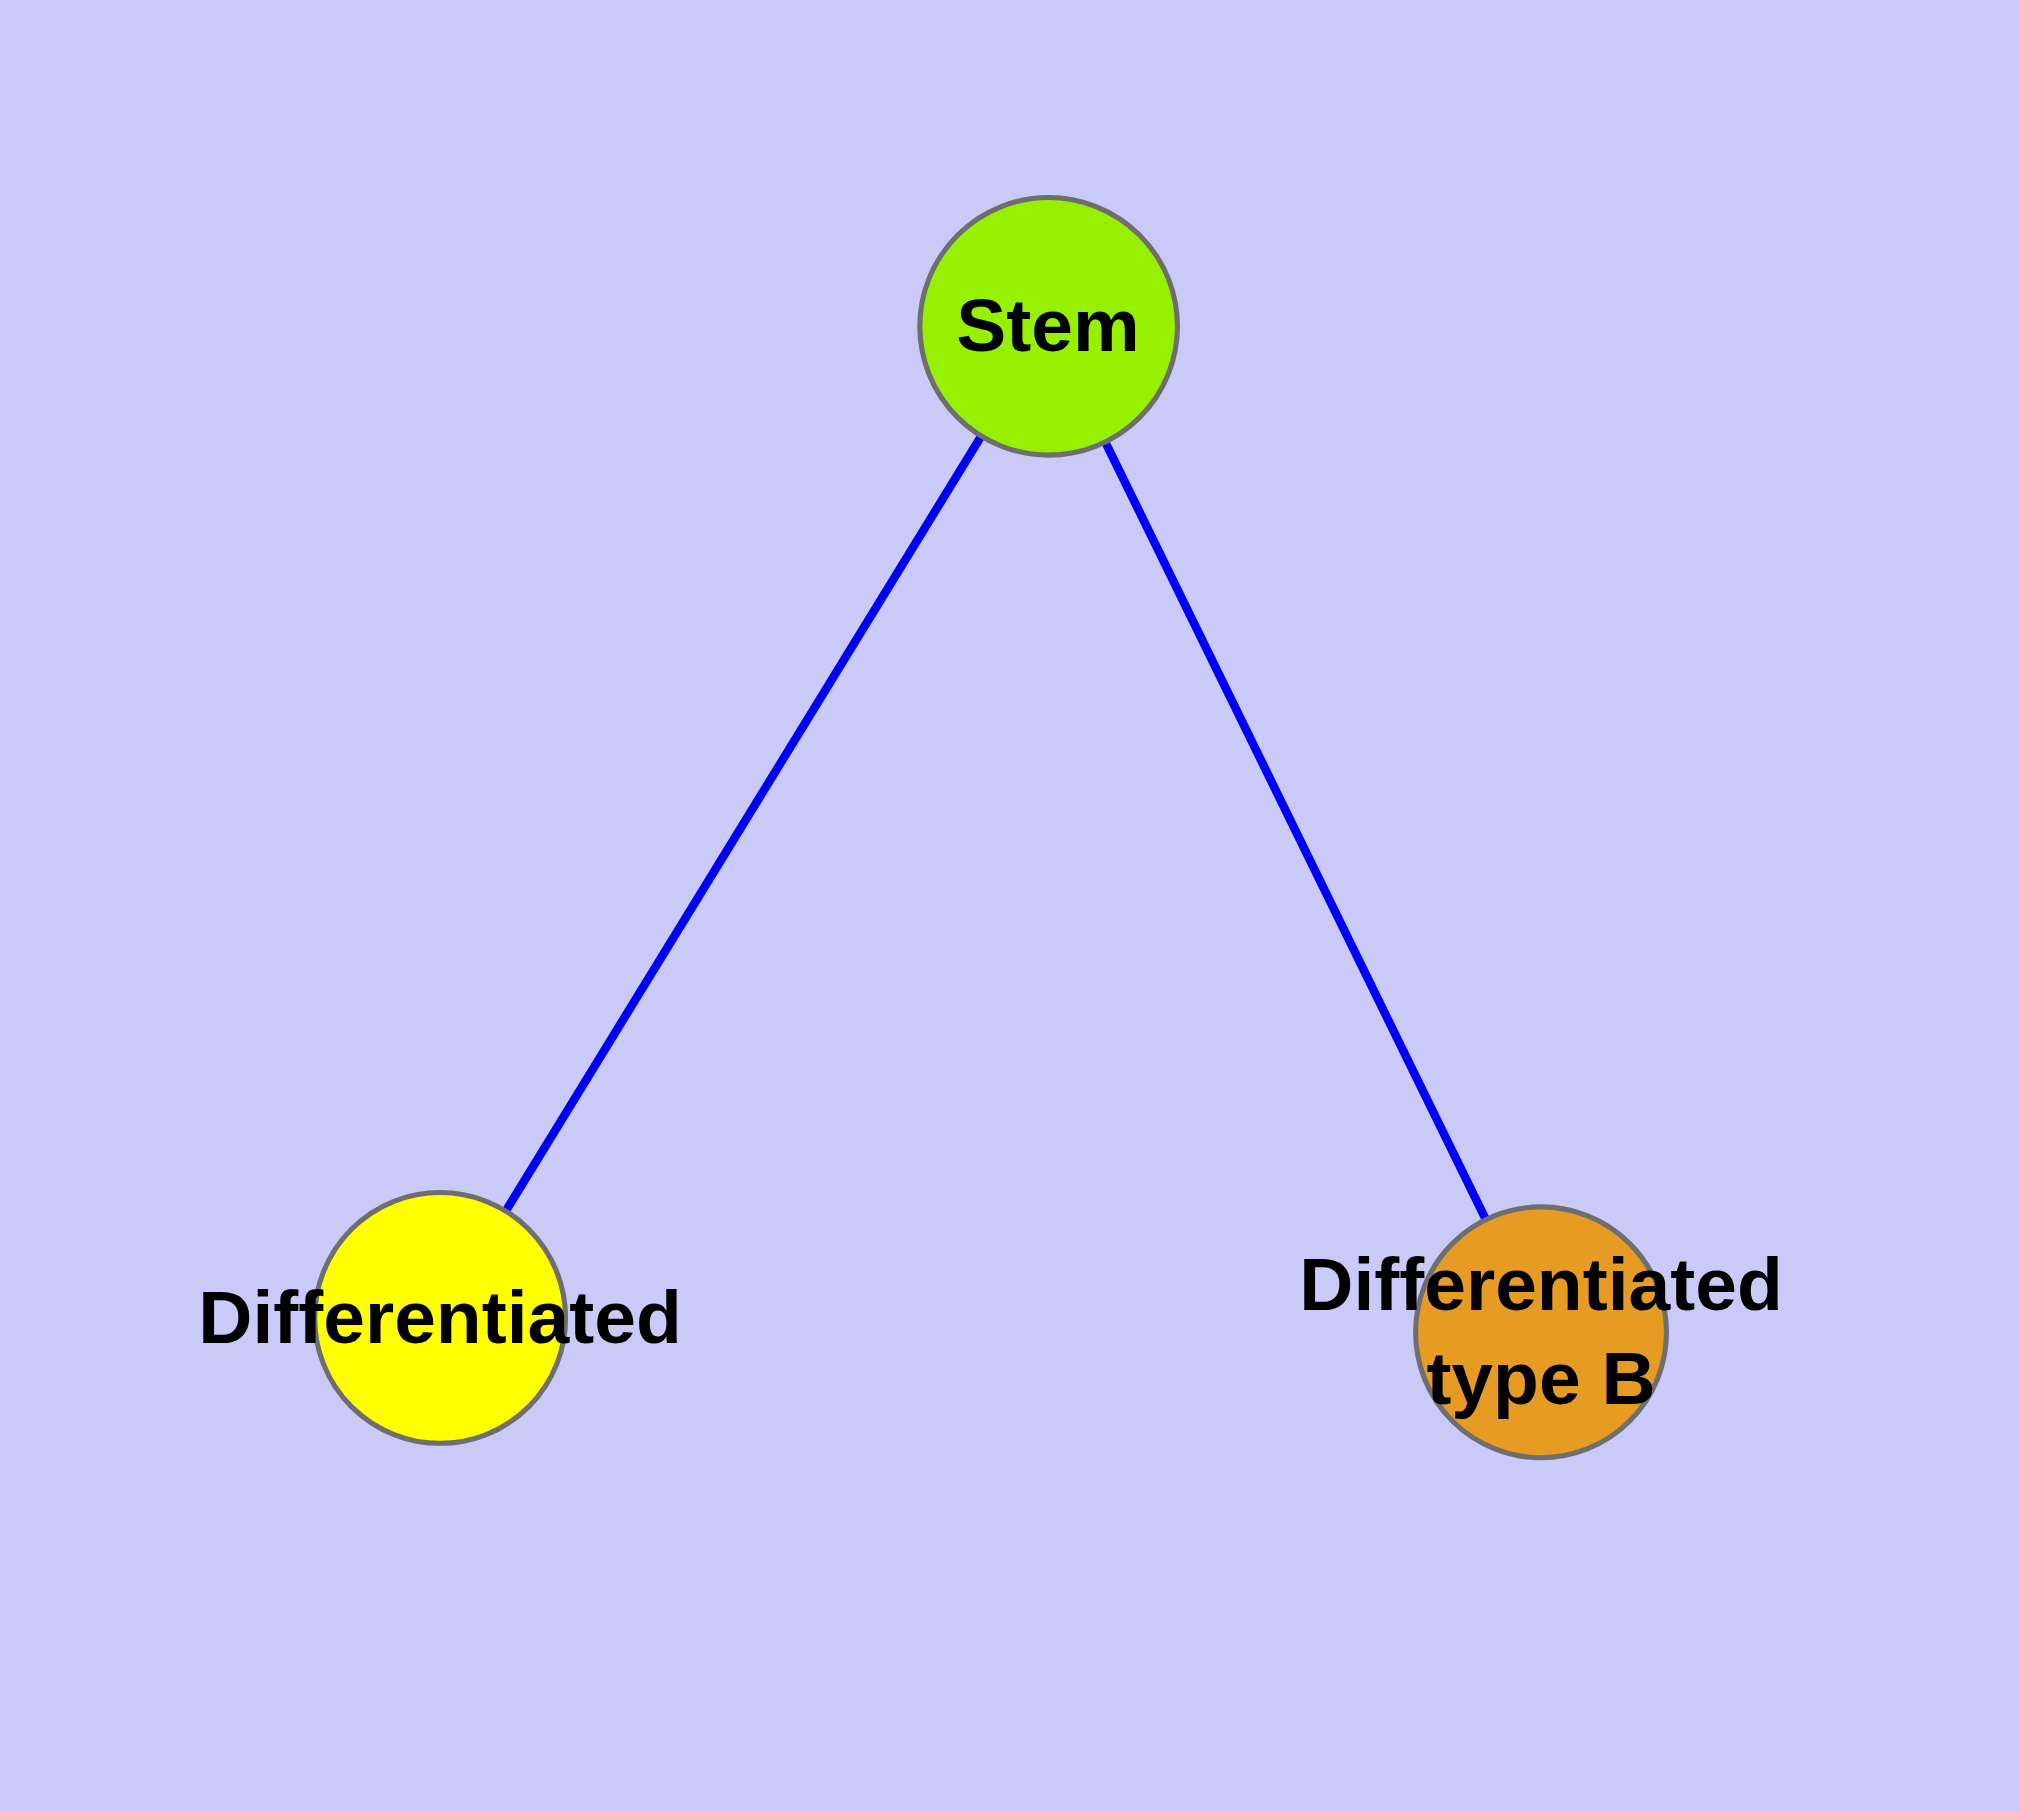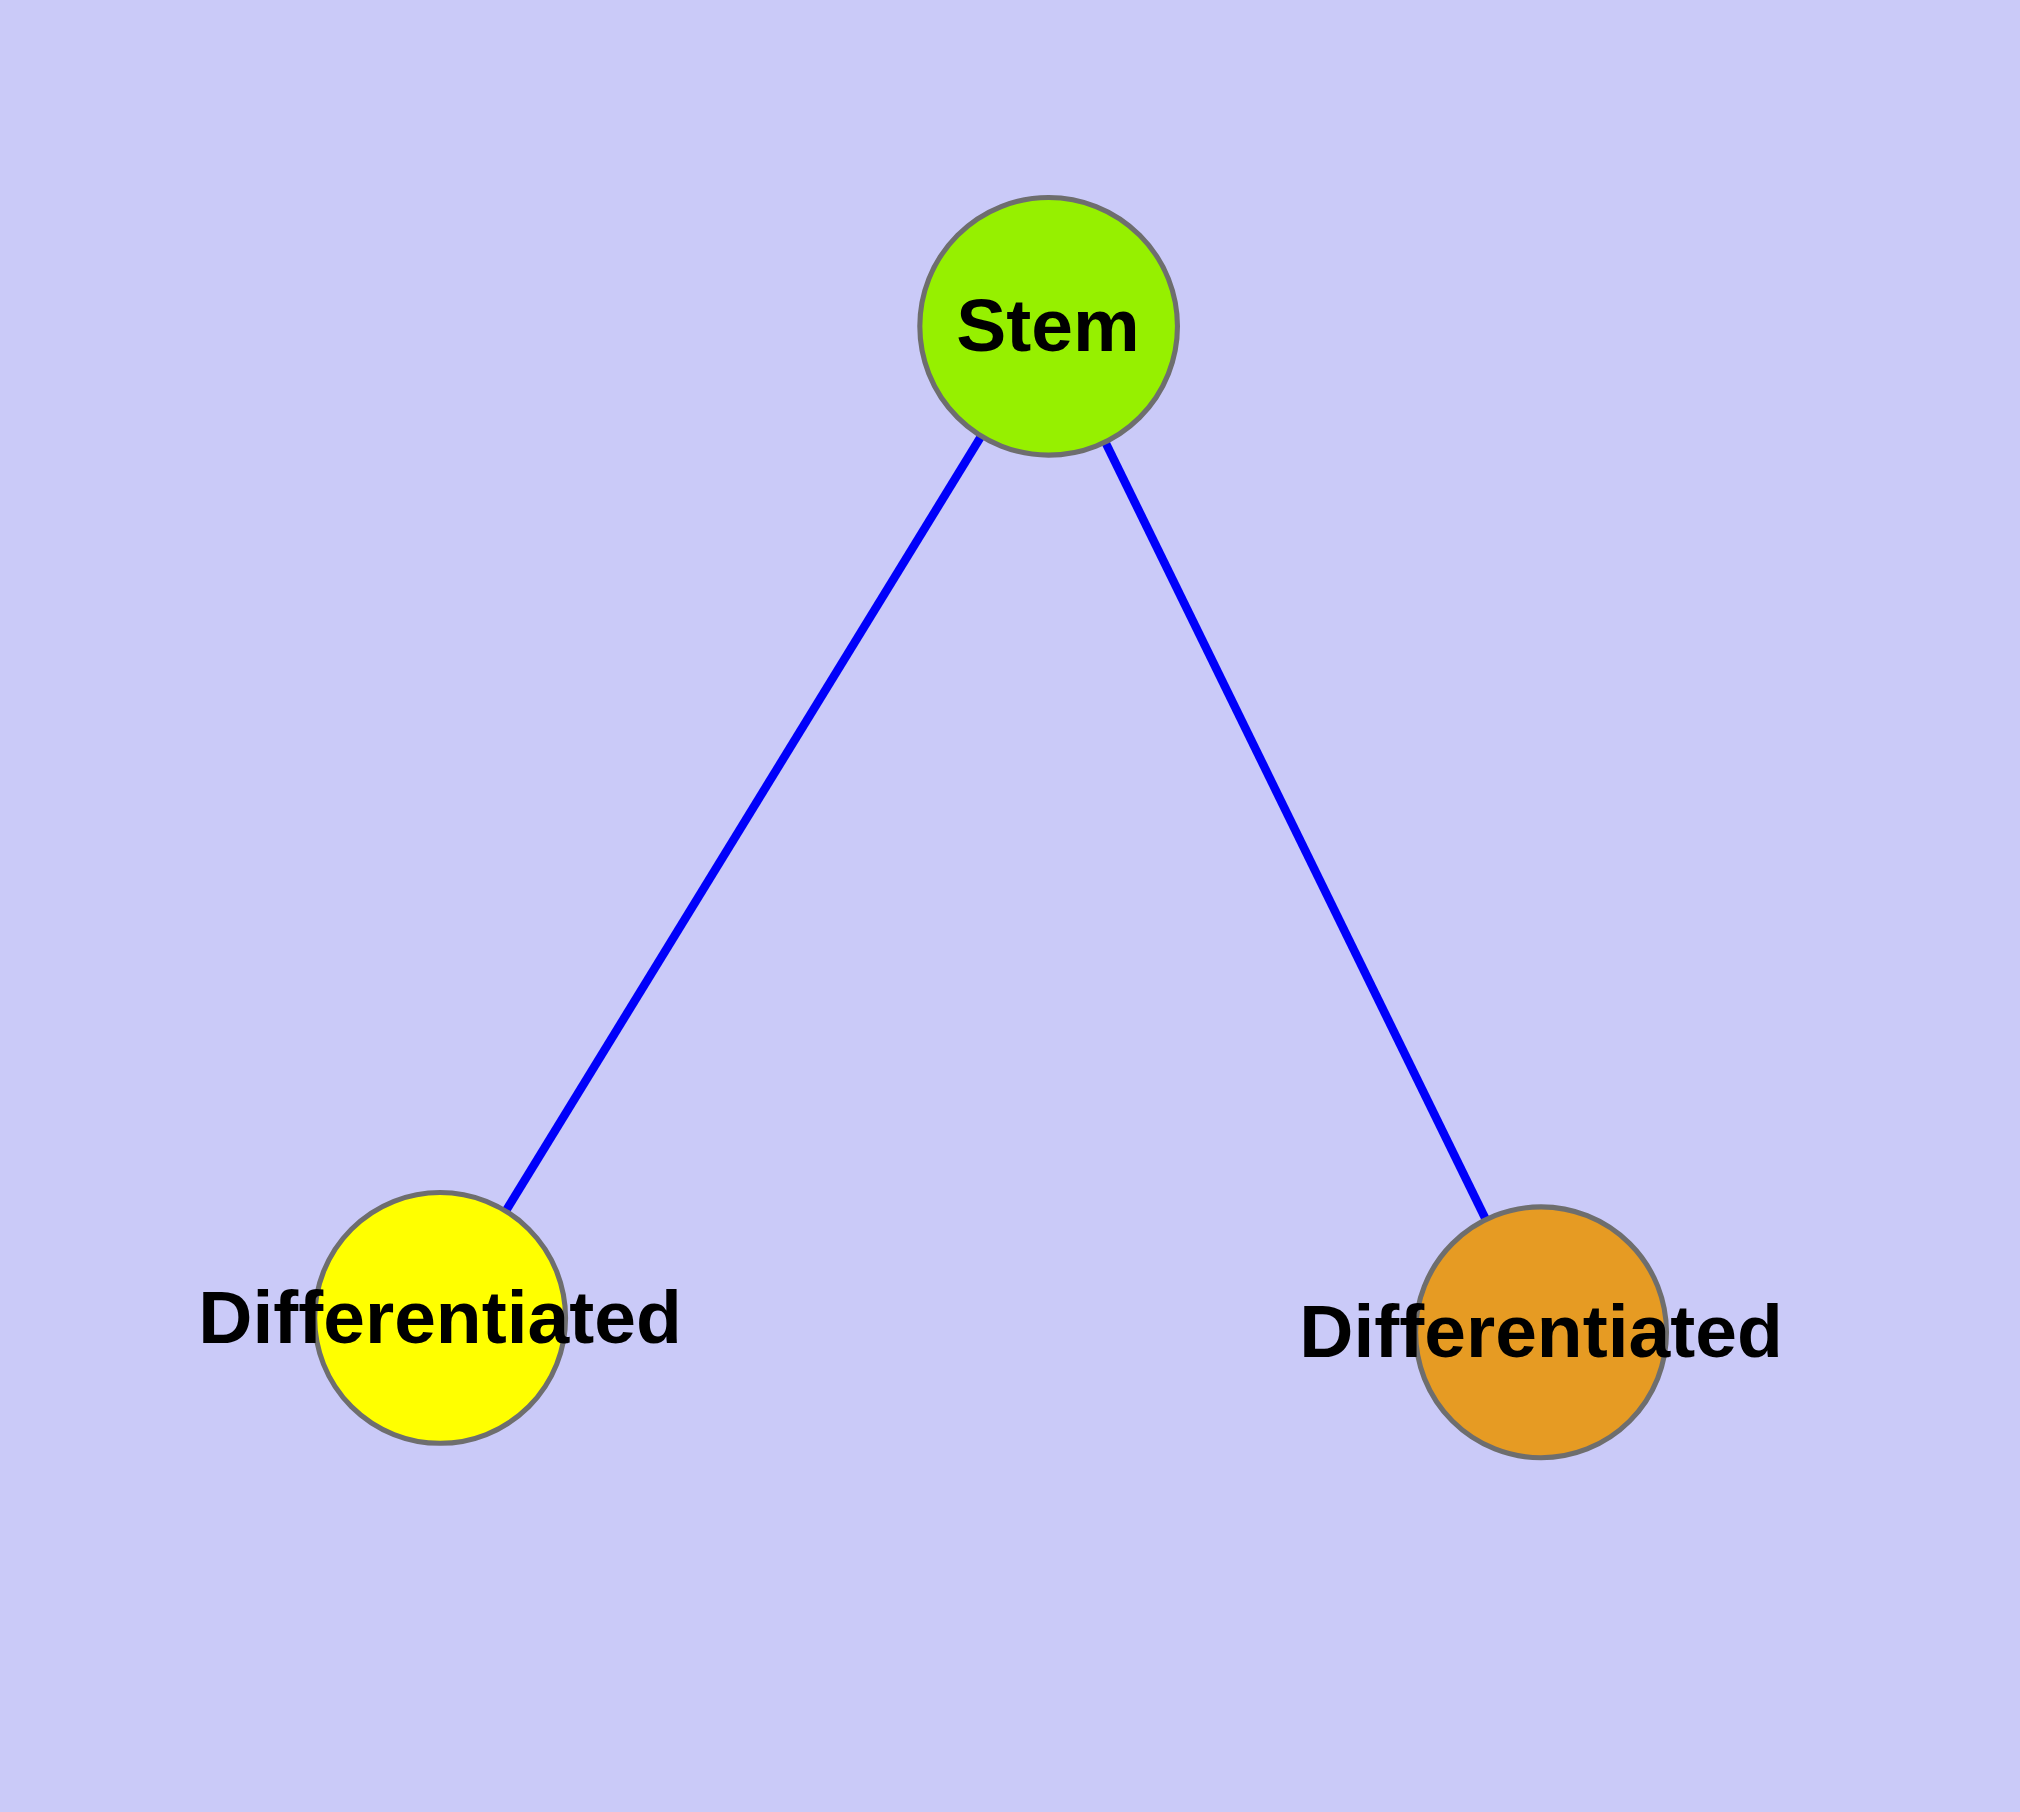--- a/index.html
+++ b/index.html
@@ -68,16 +68,17 @@
   <div class="node-label" style="left: 1048px; top: 326px;">
     <div>Stem</div>
   </div>
 
   <div class="node-label" style="left: 440px; top: 1318px;">
     <div>Differentiated</div>
   </div>
 
   <div class="node-label" style="left: 1541px; top: 1332px;">
     <div>Differentiated</div>
+    <div>type B</div>
   </div>
 
 </div>
 
 
 </body></html>

